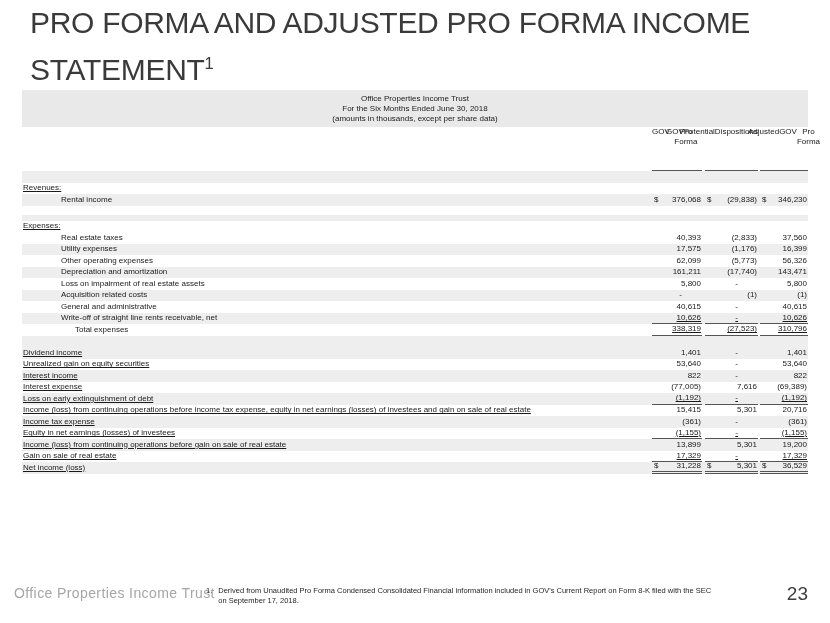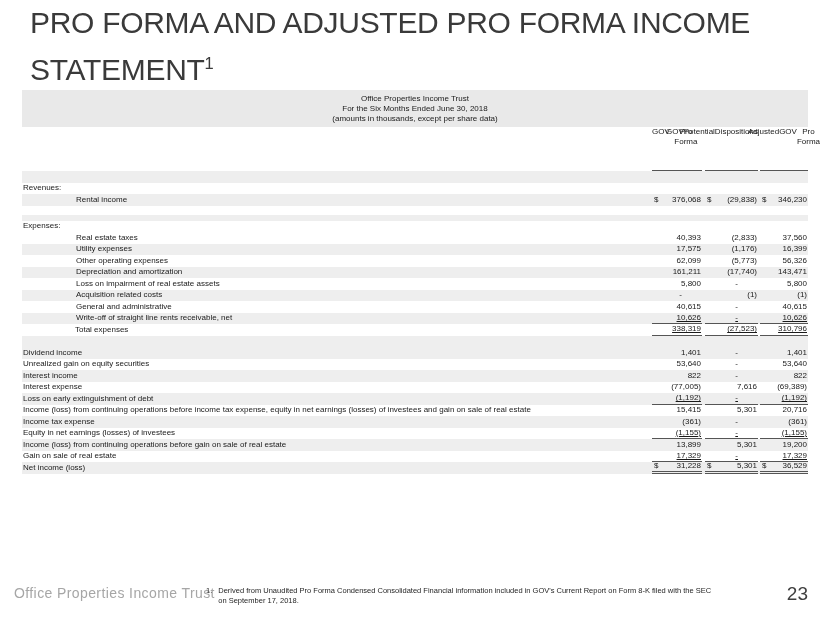--- a/index.html
+++ b/index.html
@@ -40,22 +40,22 @@
   .c3{width:48px;margin-left:2px;justify-content:center;}
 
   .rows{}
   .row{display:flex;align-items:center;height:11.5px;}
   .row.striped{background:var(--stripe);}
   .row.sm{height:9px;}
   .row.xs{height:6px;}
   .label{
     flex:1;white-space:nowrap;overflow:hidden;
   }
-  .ind0{padding-left:1px;}
-  .ind1{padding-left:54px;}
+  .ind0{padding-left:1px;text-decoration:underline;}
+  .ind1{padding-left:39px;}
   .ind2{padding-left:53px;}
   .cell{
     display:flex;align-items:center;height:100%;box-sizing:border-box;
     position:relative;
   }
   .cell .dol{padding-left:2px;}
   .cell .num{margin-left:auto;padding-right:1px;}
   .cell.dash .num{padding-right:20px;}
   .cell.u1{border-bottom:1px solid var(--rule);text-decoration:underline;}
   .cell.u2{border-bottom:3px double var(--rule);}

